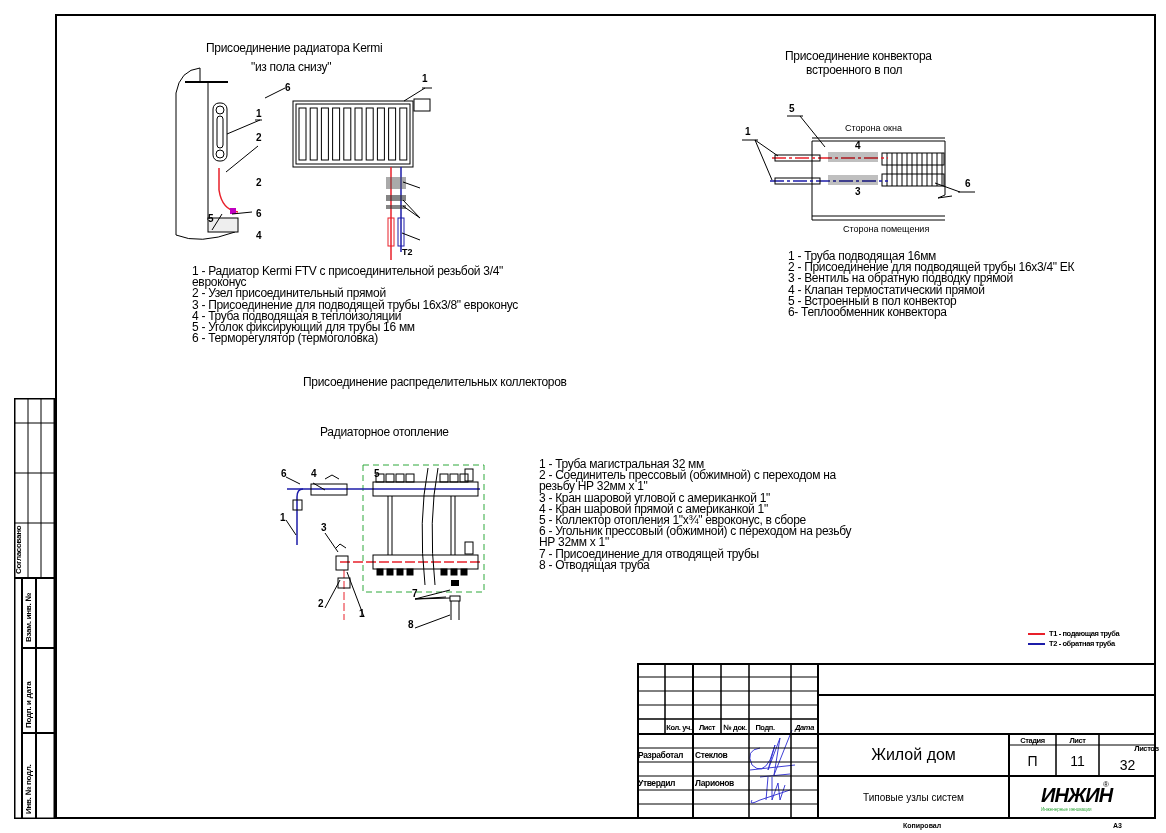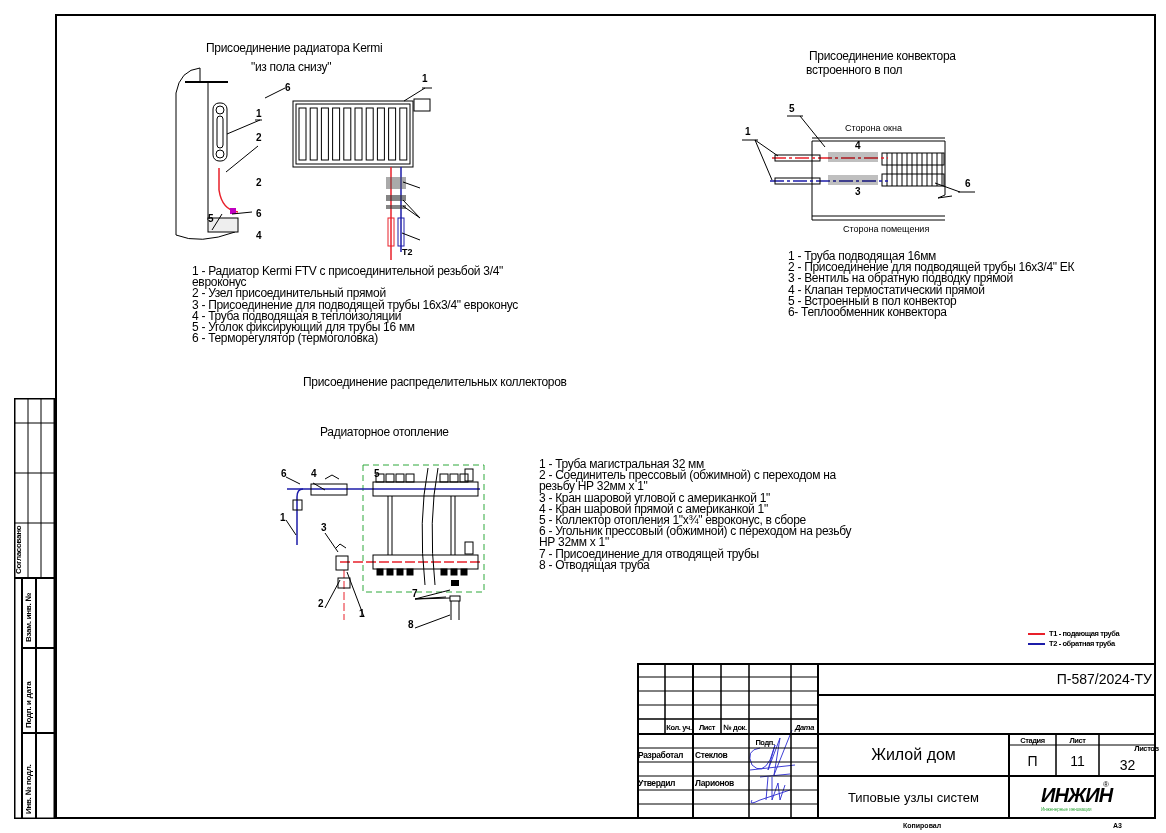--- a/index.html
+++ b/index.html
@@ -192,27 +192,27 @@
 <div class="lbl" style="left:256px;top:230px;">4</div>
 <div class="lbl" style="left:208px;top:213px;">5</div>
 <div class="lbl" style="left:256px;top:208px;">6</div>
 <div class="lbl" style="left:285px;top:82px;">6</div>
 <div class="lbl" style="left:422px;top:73px;">1</div>
 <div class="lbl" style="left:402px;top:247px;font-size:9px;">T2</div>
 <div class="legend-list" style="left:192px;top:266px;">
   <div>1 - Радиатор Kermi FTV с присоединительной резьбой 3/4"</div>
   <div>евроконус</div>
   <div>2 - Узел присоединительный прямой</div>
-  <div>3 - Присоединение для подводящей трубы 16х3/4" евроконус</div>
+  <div>3 - Присоединение для подводящей трубы 16х3/8" евроконус</div>
   <div>4 - Труба подводящая в теплоизоляции</div>
   <div>5 - Уголок фиксирующий для трубы 16 мм</div>
   <div>6 - Терморегулятор (термоголовка)</div>
 </div>
 
-<div class="title" style="left:785px;top:49px;margin-left:24px;">Присоединение конвектора</div>
+<div class="title" style="left:785px;top:49px;">Присоединение конвектора</div>
 <div class="title" style="left:806px;top:63px;">встроенного в пол</div>
 <div class="abs" style="left:845px;top:123px;font-size:9px;">Сторона окна</div>
 <div class="abs" style="left:843px;top:224px;font-size:9px;text-align:center;">Сторона помещения</div>
 <div class="lbl" style="left:745px;top:126px;">1</div>
 <div class="lbl" style="left:789px;top:103px;">5</div>
 <div class="lbl" style="left:855px;top:140px;">4</div>
 <div class="lbl" style="left:855px;top:186px;">3</div>
 <div class="lbl" style="left:965px;top:178px;">6</div>
 <div class="legend-list" style="left:788px;top:251px;">
   <div>1 - Труба подводящая 16мм</div>
@@ -296,30 +296,29 @@
       <line x1="181" y1="113" x2="519" y2="113" stroke-width="2"></line>
       <line x1="372" y1="71" x2="372" y2="156" stroke-width="2"></line>
       <line x1="372" y1="82" x2="519" y2="82" stroke-width="1"></line>
       <line x1="419" y1="71" x2="419" y2="113" stroke-width="1.5"></line>
       <line x1="462" y1="71" x2="462" y2="113" stroke-width="1.5"></line>
     </g>
   </svg>
   <div class="tb-cell small-b" style="left:28px;top:57px;width:28px;height:14px;">Кол. уч.</div>
   <div class="tb-cell small-b" style="left:56px;top:57px;width:28px;height:14px;">Лист</div>
   <div class="tb-cell small-b" style="left:84px;top:57px;width:28px;height:14px;">№ док.</div>
-  <div class="tb-cell small-b" style="left:112px;top:72px;width:32px;height:14px;">Подп.</div>
+  <div class="tb-cell small-b" style="left:112px;top:57px;width:32px;height:14px;">Подп.</div>
   <div class="tb-cell small-b" style="left:154px;top:57px;width:27px;height:14px;font-style:italic;">Дата</div>
   <div class="tb-cell small-b" style="left:1px;top:85px;width:56px;height:14px;justify-content:flex-start;font-size:8.5px;">Разработал</div>
   <div class="tb-cell small-b" style="left:58px;top:85px;width:54px;height:14px;justify-content:flex-start;font-size:8.5px;">Стеклов</div>
   <div class="tb-cell small-b" style="left:1px;top:113px;width:56px;height:14px;justify-content:flex-start;font-size:8.5px;">Утвердил</div>
   <div class="tb-cell small-b" style="left:58px;top:113px;width:54px;height:14px;justify-content:flex-start;font-size:8.5px;">Ларионов</div>
 
-  <div class="tb-cell big" style="left:181px;top:0;width:334px;height:32px;justify-content:flex-end;">П-587/2024-ТУ</div>
   <div class="tb-cell big" style="left:181px;top:71px;width:191px;height:42px;font-size:16px;">Жилой дом</div>
-  <div class="tb-cell big" style="left:181px;top:113px;width:191px;height:43px;font-size:13px;">Типовые узлы систем</div>
+  <div class="tb-cell big" style="left:181px;top:113px;width:191px;height:43px;font-size:10px;">Типовые узлы систем</div>
   <div class="tb-cell small-b" style="left:372px;top:72px;width:47px;height:10px;">Стадия</div>
   <div class="tb-cell small-b" style="left:419px;top:72px;width:43px;height:10px;">Лист</div>
   <div class="tb-cell small-b" style="left:462px;top:72px;width:57px;height:26px;padding-left:38px;">Листов</div>
   <div class="tb-cell big" style="left:372px;top:82px;width:47px;height:31px;">П</div>
   <div class="tb-cell big" style="left:419px;top:82px;width:43px;height:31px;">11</div>
   <div class="tb-cell big" style="left:462px;top:82px;width:57px;height:40px;">32</div>
 
   <div class="abs" style="left:372px;top:113px;width:147px;height:43px;text-decoration:underline;">
     <div class="abs" style="left:32px;top:8px;font-size:20px;font-weight:bold;font-style:italic;letter-spacing:-1px;color:#000;">ИНЖИН</div>
     <div class="abs" style="left:94px;top:4px;font-size:8px;">®</div>

